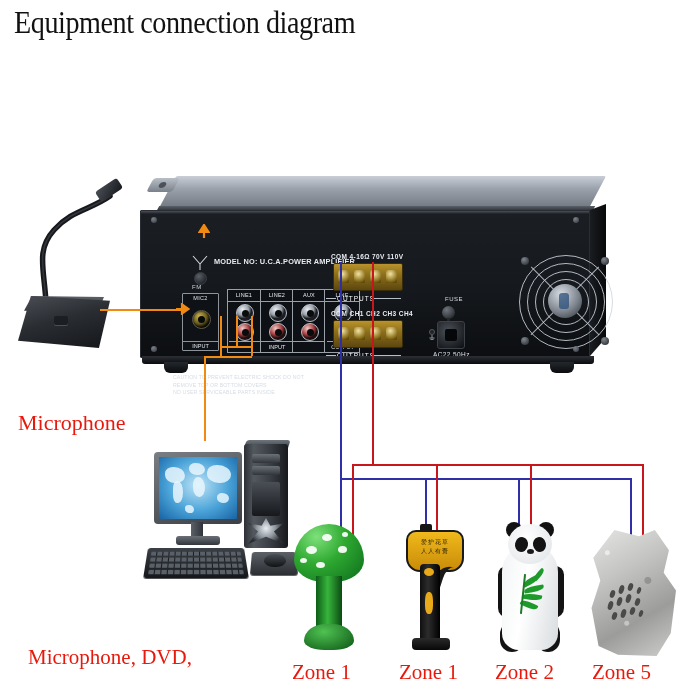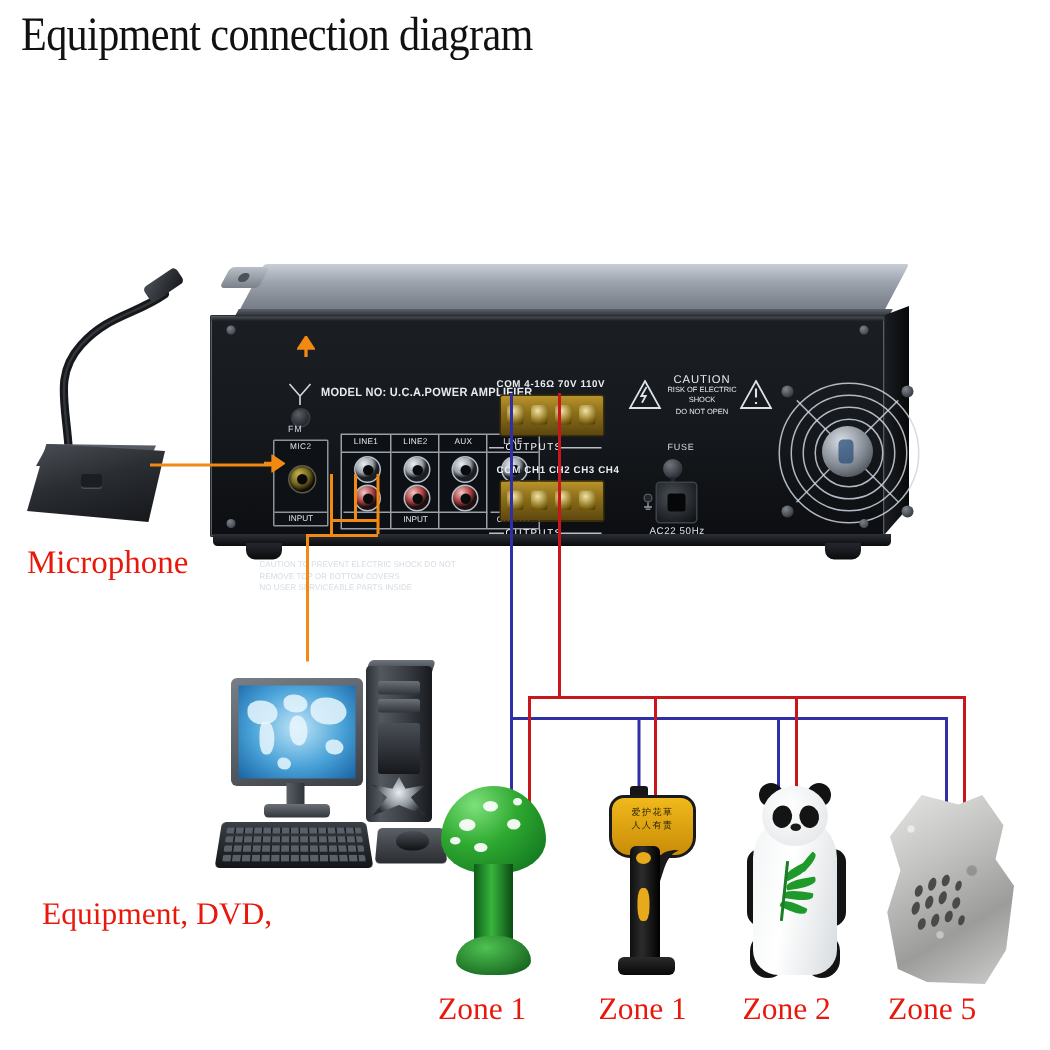--- a/index.html
+++ b/index.html
@@ -7,21 +7,21 @@
        font-family:"Liberation Sans",sans-serif;}
   .stage{position:absolute;left:0;top:0;width:700px;height:700px;}
 
   
   #page-title{position:absolute;left:14px;top:4px;font-family:"Liberation Serif",serif;
      font-size:32px;color:#111;letter-spacing:-0.5px;transform:scaleX(.88);
      transform-origin:left center;white-space:nowrap;}
 
   
   .redcap{position:absolute;color:#e8190c;font-family:"Liberation Serif",serif;
-     font-size:21px;white-space:nowrap;}
+     font-size:21px;white-space:nowrap;margin-top:48px;}
   #mic-label{left:18px;top:362px;font-size:22px;}
   #src-line1{left:28px;top:597px;}
   #src-line2{left:28px;top:634px;}
   .zone-label{position:absolute;color:#e8190c;font-family:"Liberation Serif",serif;
      font-size:21px;white-space:nowrap;top:660px;}
   #zone-label-0{left:292px;} #zone-label-1{left:399px;}
   #zone-label-2{left:495px;} #zone-label-3{left:592px;}
 
   
   #amplifier{position:absolute;left:140px;top:176px;width:466px;height:200px;}
@@ -364,35 +364,20 @@
         </div>
         <div class="term-screw" style="left:4px"></div>
         <div class="term-screw" style="left:20px"></div>
         <div class="term-screw" style="left:36px"></div>
         <div class="term-screw" style="left:52px"></div>
       </div>
       <div class="outputs-rule" style="left:185px;top:144px;width:10px"></div>
       <div class="outputs-rule" style="left:232px;top:144px;width:28px"></div>
       <div class="outputs-tag" id="outputs-tag-2">OUTPUTS</div>
 
-      <div id="caution-right">
-        <svg class="warn-tri" id="warn-tri-left" viewBox="0 0 22 20">
-          <path d="M11 1 L21 19 L1 19 Z" fill="none" stroke="#dbe2ea" stroke-width="1.2"></path>
-          <path d="M12 5 L8.5 11 L11.5 11 L9 15.5" fill="none" stroke="#dbe2ea" stroke-width="1.2"></path>
-        </svg>
-        <svg class="warn-tri" id="warn-tri-right" viewBox="0 0 22 20">
-          <path d="M11 1 L21 19 L1 19 Z" fill="none" stroke="#dbe2ea" stroke-width="1.2"></path>
-          <path d="M11 6 L11 12 M11 15 L11 16.4" fill="none" stroke="#dbe2ea" stroke-width="1.4"></path>
-        </svg>
-        <div id="caution-right-text">
-          <div id="caution-right-title">CAUTION</div>
-          <div style="font-size:5px">RISK OF ELECTRIC SHOCK</div>
-          <div style="font-size:5px">DO NOT OPEN</div>
-        </div>
-      </div>
 
       <div id="fuse-label">FUSE</div>
       <div id="fuse-holder">
         <div class="cap"></div>
         <div class="stem"></div>
       </div>
       <svg id="ground-symbol" viewBox="0 0 12 12">
         <circle cx="6" cy="3" r="2.6" fill="#23272c" stroke="#5a6067" stroke-width=".8"></circle>
         <path d="M6 6 L6 9 M3.4 9 L8.6 9 M4.4 10.4 L7.6 10.4" stroke="#9aa1a9" stroke-width=".9" fill="none"></path>
       </svg>
@@ -572,15 +557,15 @@
       <div class="rock-hole" style="left:20px;top:12px;width:5px;height:9px"></div>
       <div class="rock-hole" style="left:29px;top:16px;width:5px;height:8px"></div>
       <div class="rock-hole" style="left:6px;top:30px;width:5px;height:8px"></div>
       <div class="rock-hole" style="left:15px;top:27px;width:5px;height:9px"></div>
       <div class="rock-hole" style="left:24px;top:25px;width:5px;height:8px"></div>
       <div class="rock-hole" style="left:33px;top:28px;width:4px;height:7px"></div>
     </div>
   </div>
   <div class="zone-label" id="zone-label-3">Zone 5</div>
 
-  <div class="redcap" id="src-line1">Equipment, DVD,</div>
+  <div class="redcap" id="src-line1">Microphone, DVD,</div>
 
 </div>
 
 </body></html>

